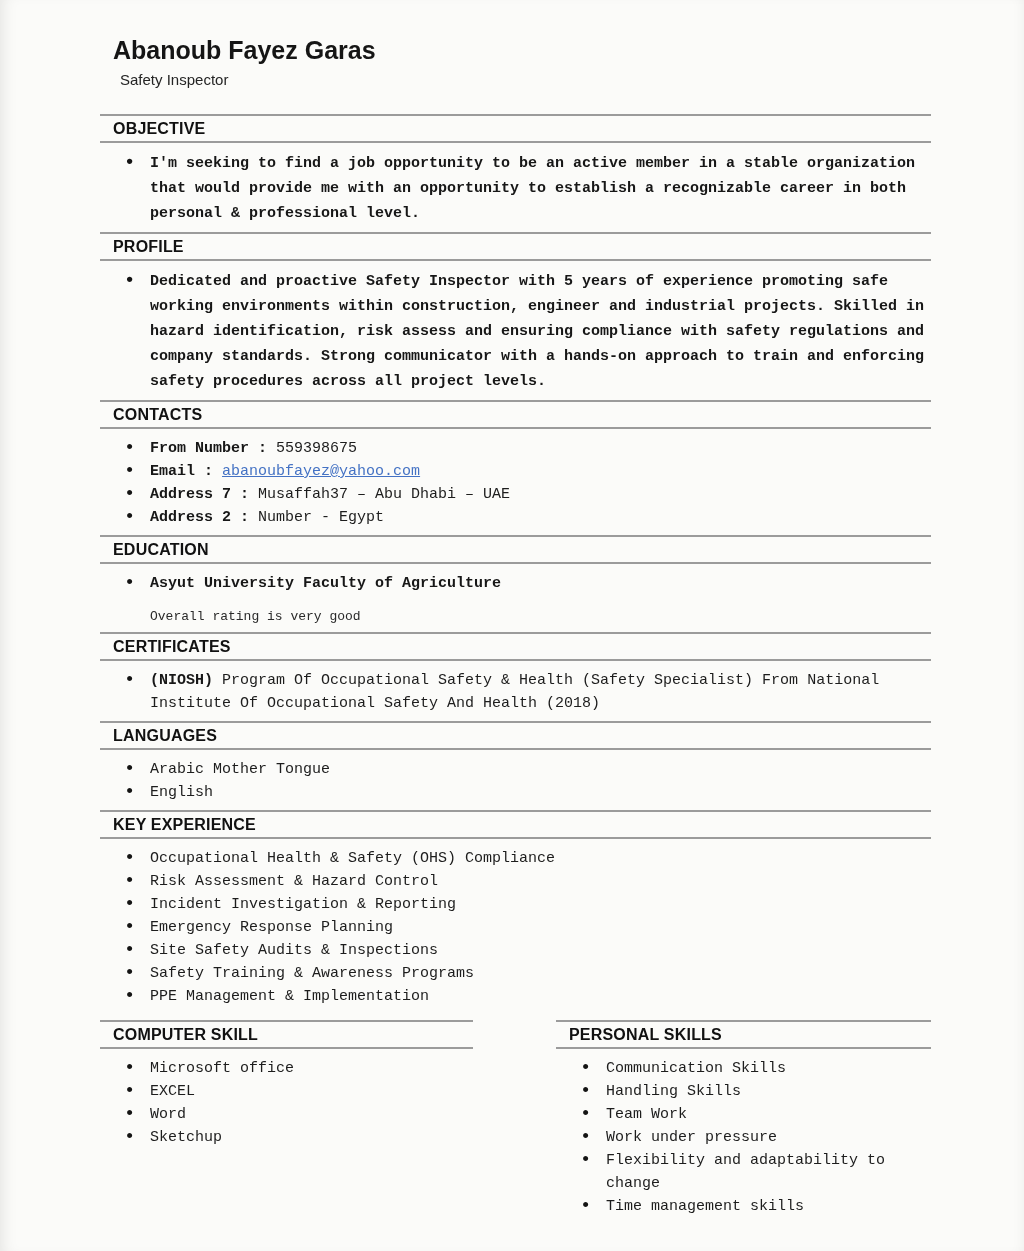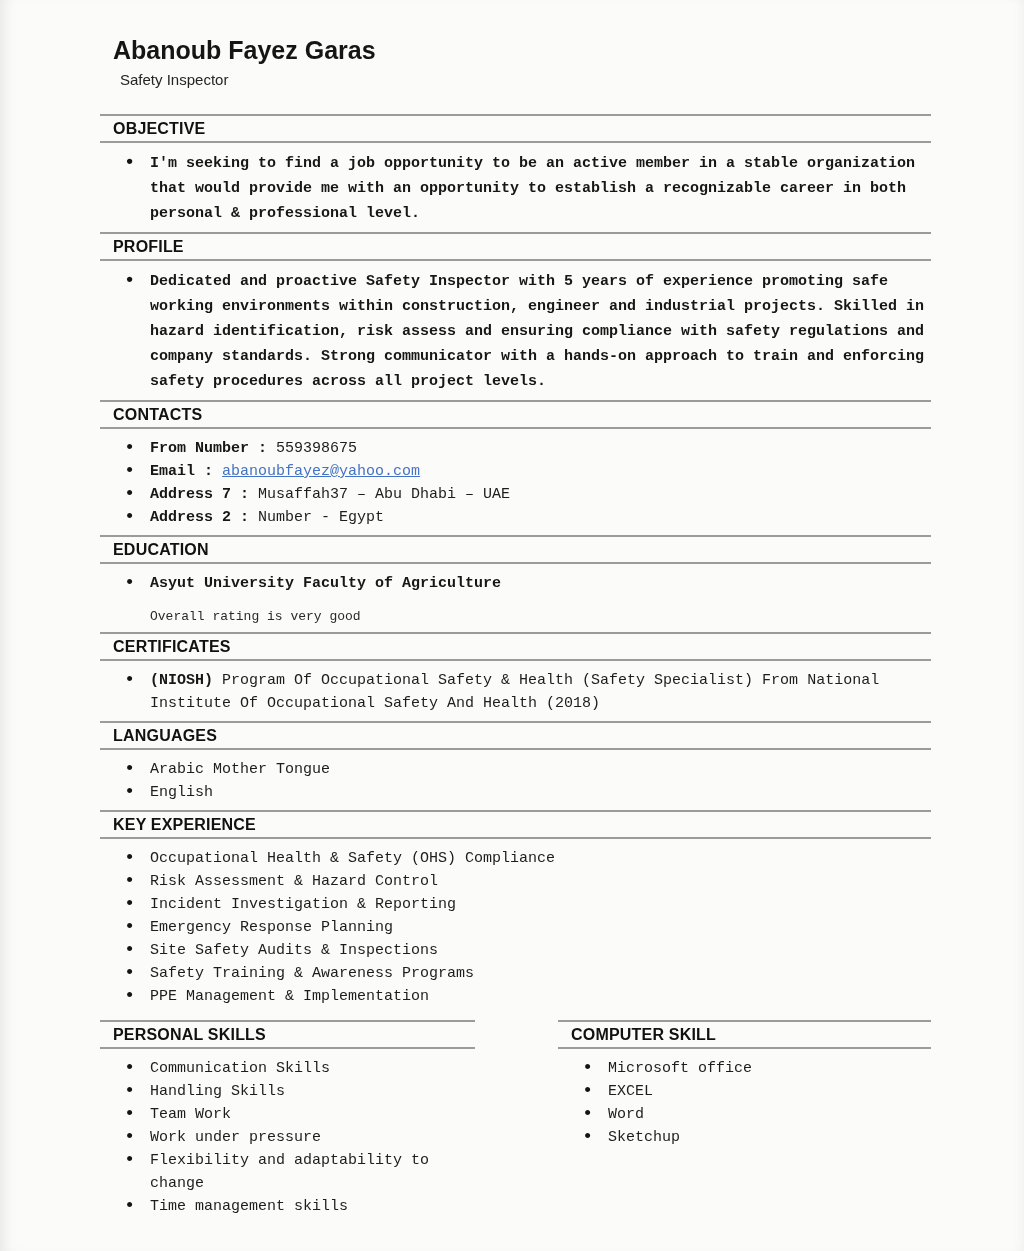--- a/index.html
+++ b/index.html
@@ -168,35 +168,35 @@
       <li>Risk Assessment &amp; Hazard Control</li>
       <li>Incident Investigation &amp; Reporting</li>
       <li>Emergency Response Planning</li>
       <li>Site Safety Audits &amp; Inspections</li>
       <li>Safety Training &amp; Awareness Programs</li>
       <li>PPE Management &amp; Implementation</li>
     </ul>
   </section>
 
   <div class="two-col">
+    <section class="sec col-right">
+      <h2 class="sec-head">COMPUTER SKILL</h2>
+      <ul class="blist">
+        <li>Microsoft office</li>
+        <li>EXCEL</li>
+        <li>Word</li>
+        <li>Sketchup</li>
+      </ul>
+    </section>
     <section class="sec col-left">
       <h2 class="sec-head">PERSONAL SKILLS</h2>
       <ul class="blist">
         <li>Communication Skills</li>
         <li>Handling Skills</li>
         <li>Team Work</li>
         <li>Work under pressure</li>
         <li>Flexibility and adaptability to change</li>
         <li>Time management skills</li>
       </ul>
     </section>
-    <section class="sec col-right">
-      <h2 class="sec-head">COMPUTER SKILL</h2>
-      <ul class="blist">
-        <li>Microsoft office</li>
-        <li>EXCEL</li>
-        <li>Word</li>
-        <li>Sketchup</li>
-      </ul>
-    </section>
   </div>
 
 </div>
 
 </body></html>

